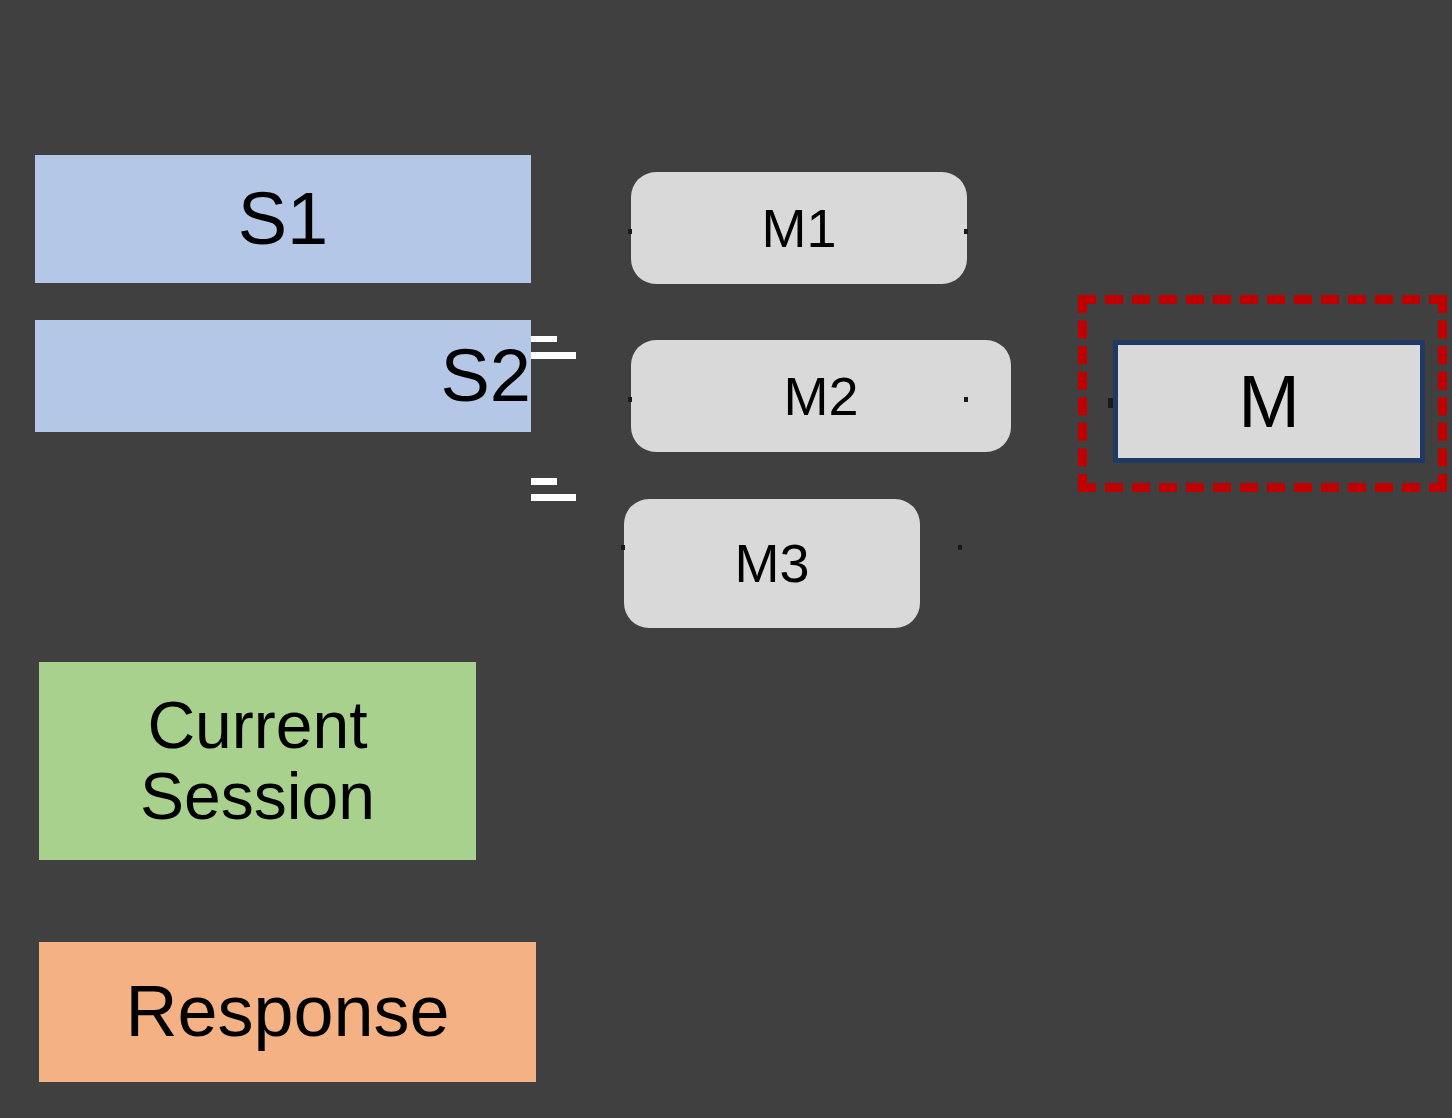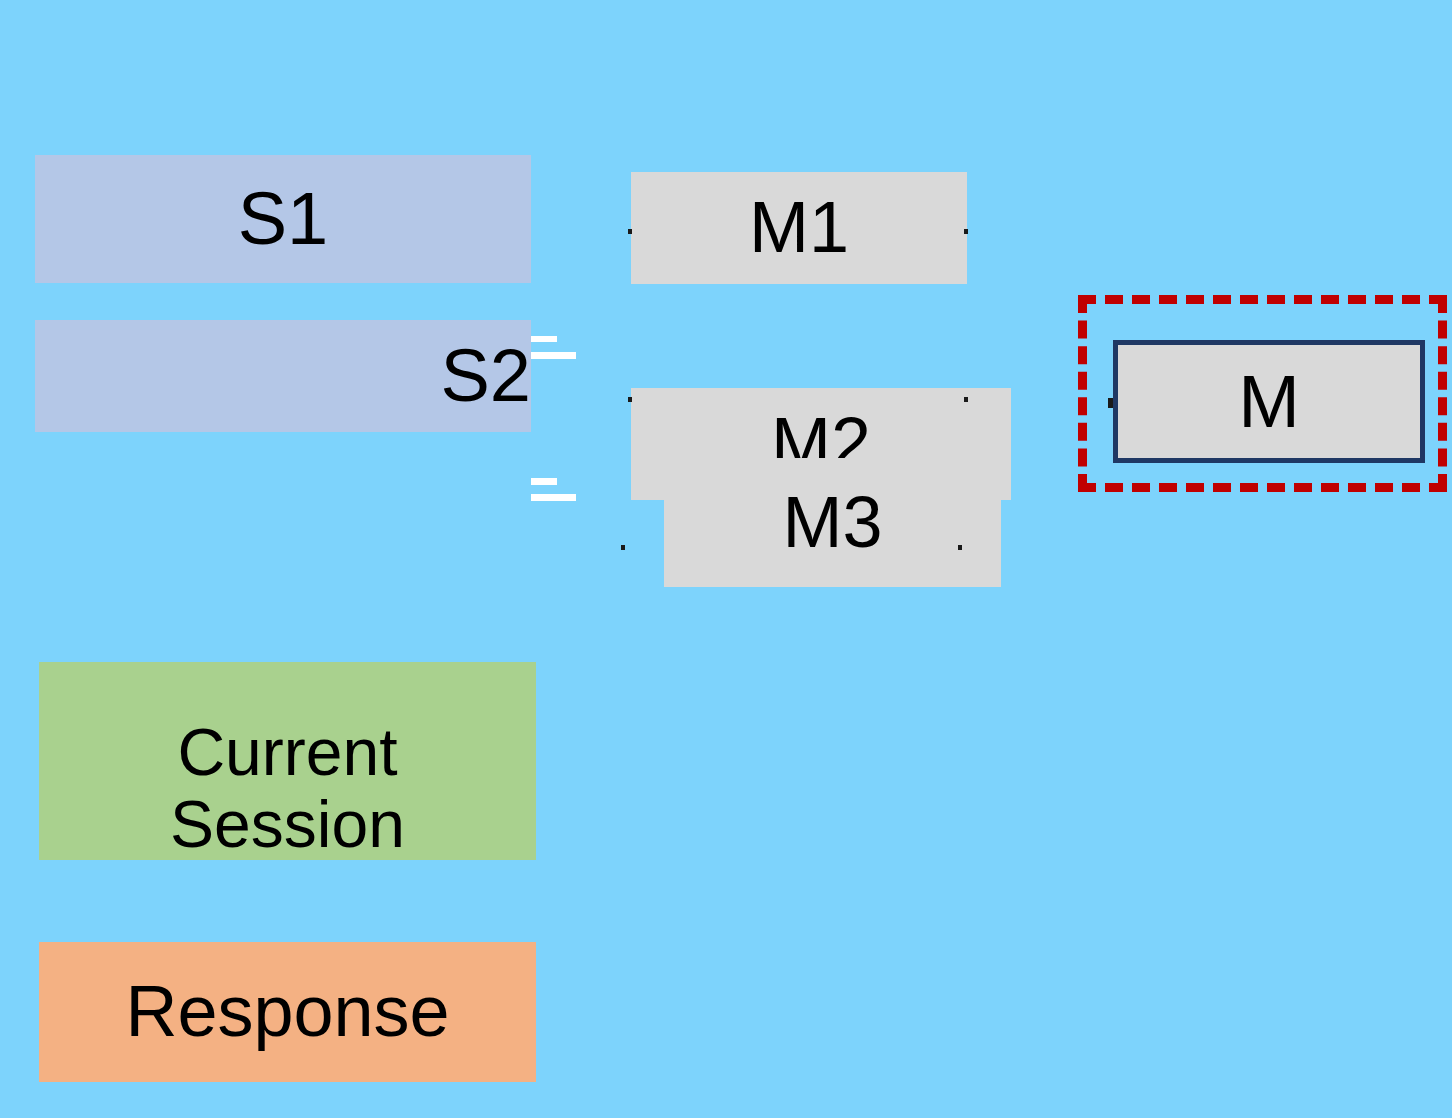--- a/index.html
+++ b/index.html
@@ -4,21 +4,21 @@
 <style>
   html, body {
     margin: 0;
     padding: 0;
     background: #000000;
   }
   #canvas {
     position: relative;
     width: 1452px;
     height: 1118px;
-    background: #7dd3fc;
+    background: #404040;
     overflow: hidden;
     font-family: "Liberation Sans", sans-serif;
   }
   .box {
     position: absolute;
     box-sizing: border-box;
     display: flex;
     align-items: center;
     justify-content: center;
     text-align: center;
@@ -36,25 +36,26 @@
     background: #b4c7e7;
     font-size: 74px;
   }
   #session-s1 { left: 35px;  top: 155px; width: 496px; height: 128px; }
   #session-s2 { left: 35px;  top: 320px; width: 496px; height: 112px; text-align: right; }
   #session-s3 { left: 35px;  top: 478px; width: 496px; height: 126px; }
 
   
   .memory-box {
     background: #d9d9d9;
-    font-size: 72px;
+    font-size: 54px;
+    border-radius: 25px;
   }
   #memory-m1 { left: 631px; top: 172px; width: 336px; height: 112px; }
-  #memory-m2 { left: 631px; top: 340px; width: 380px; height: 112px; margin-top: 48px; }
-  #memory-m3 { left: 624px; top: 458px; width: 337px; height: 129px; margin-left: 40px; }
+  #memory-m2 { left: 631px; top: 340px; width: 380px; height: 112px; }
+  #memory-m3 { left: 624px; top: 499px; width: 296px; height: 129px; }
 
   
   #memory-merged {
     left: 1113px;
     top: 340px;
     width: 312px;
     height: 123px;
     background: #d9d9d9;
     border: 5px solid #1f3864;
     font-size: 74px;
@@ -70,26 +71,25 @@
     box-sizing: border-box;
     border: 9px dashed #c00000;
     background: transparent;
     pointer-events: none;
   }
 
   
   #legend-current-session {
     left: 39px;
     top: 662px;
-    width: 497px;
+    width: 437px;
     height: 198px;
     background: #a9d18e;
     font-size: 66px;
     flex-direction: column;
-    justify-content: flex-end;
   }
   #legend-response {
     left: 39px;
     top: 942px;
     width: 497px;
     height: 140px;
     background: #f4b183;
     font-size: 72px;
   }
 

